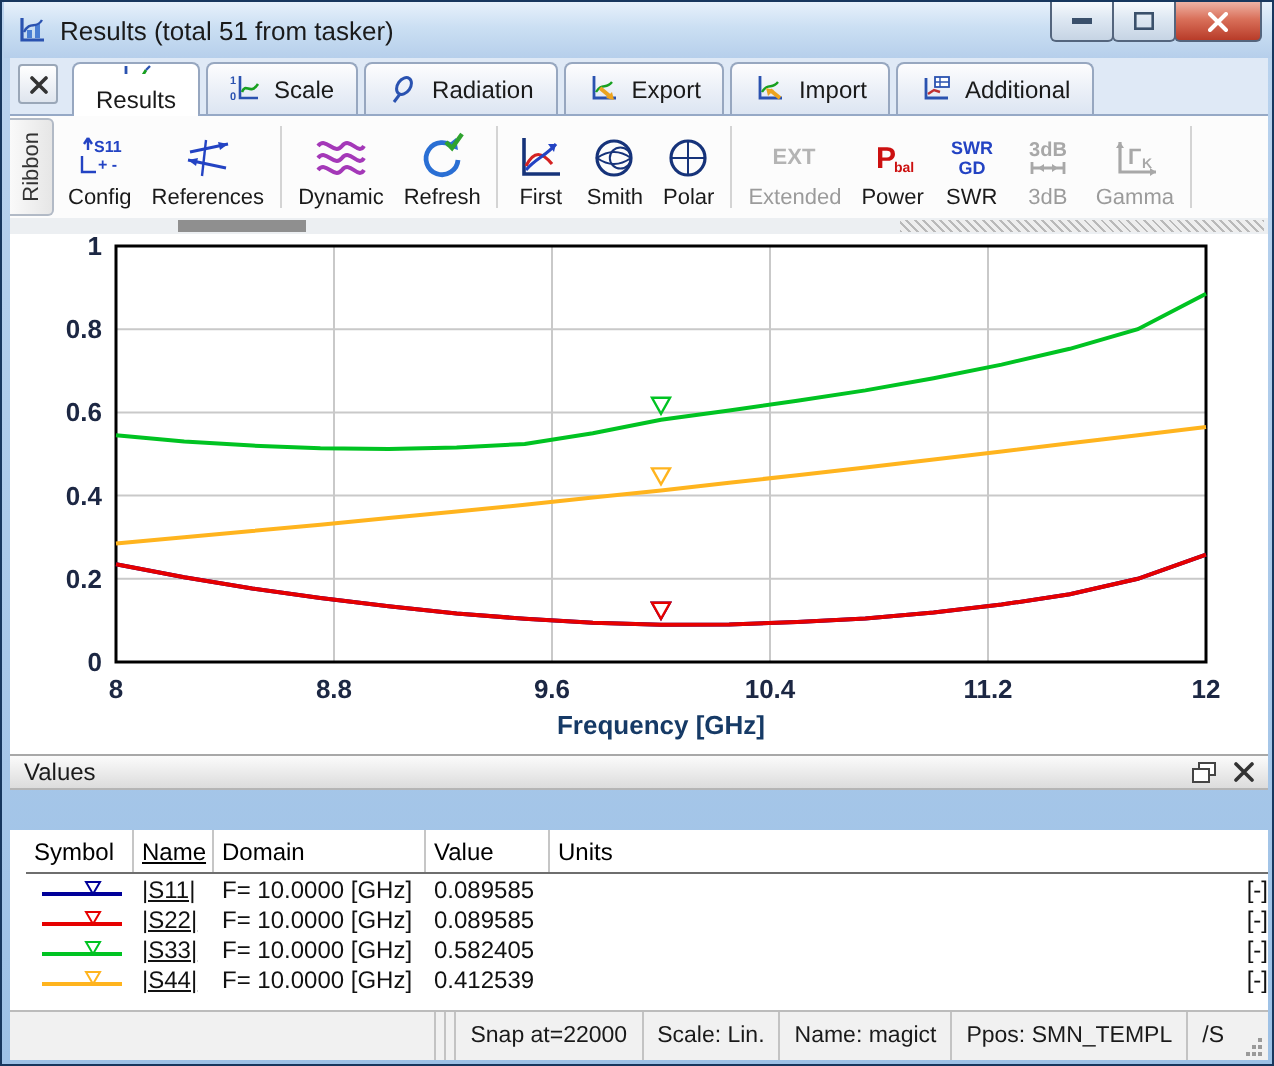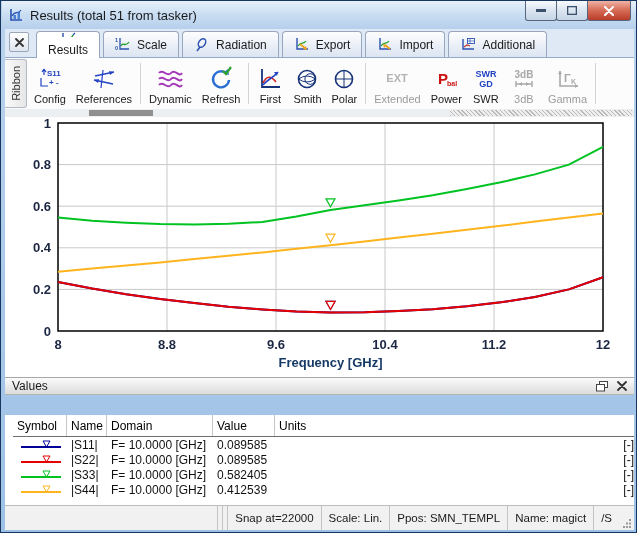--- a/index.html
+++ b/index.html
@@ -60,21 +60,21 @@
   .values-title{top:376px;height:18px;background:linear-gradient(#fbfbfb,#dcdcdc);
     border-top:1px solid #a8a8a8;border-bottom:1px solid #b5b5b5;
     display:flex;align-items:center;padding:0 7px;font-size:12px;color:#1a1a1a;}
   .vt-icons{margin-left:auto;display:flex;gap:9px;align-items:center;}
   .values-table{top:394px;height:110px;background:#fff;font-size:12px;color:#111;padding-left:8px;margin-top:20px;}
   .vrow{display:flex;align-items:center;height:15px;}
   .vhead{height:21px;border-bottom:1px solid #6e6e6e;color:#000;}
   .vhead>div{display:flex;align-items:center;height:100%;border-right:1px solid #c6c6c6;padding-left:4px;box-sizing:border-box;}
   .vhead>div:last-child{border-right:none;}
   .vrow>div{padding-left:4px;box-sizing:border-box;}
-  .c-symbol{width:54px;}.c-name{width:40px;}.c-domain{width:106px;}.c-value{width:62px;}.c-units{flex:1;text-align:right;}
+  .c-symbol{width:54px;}.c-name{width:40px;text-decoration:underline;}.c-domain{width:106px;}.c-value{width:62px;}.c-units{flex:1;text-align:right;}
   .c-symbol svg{display:block;margin-left:2px;}
 
   
   .statusbar{top:504px;height:25px;background:#f1f1f1;border-top:1px solid #bcbcbc;
     display:flex;align-items:stretch;font-size:11.5px;color:#1a1a1a;overflow:hidden;}
   .scell{border-left:1px solid #c3c3c3;padding:0 7px;display:flex;align-items:center;white-space:nowrap;}
   .scell.tiny{width:4px;padding:0;}
   .sspacer{flex:1;}
   .grip{width:13px;border-left:none;display:flex;align-items:flex-end;justify-content:flex-end;padding:0 2px 2px 0;}
 </style>
@@ -436,22 +436,22 @@
       <div class="c-units">[-]</div>
     </div>
   </div>
 
   <div class="row statusbar">
     <div class="sspacer"></div>
     <div class="scell tiny"></div>
     <div class="scell tiny"></div>
     <div class="scell">Snap at=22000</div>
     <div class="scell">Scale: Lin.</div>
+    <div class="scell">Name: magict</div>
     <div class="scell">Ppos: SMN_TEMPL</div>
-    <div class="scell">Name: magict</div>
     <div class="scell">/S</div>
     <div class="scell grip">
       <svg width="9" height="9">
         <rect x="6" y="0" width="2" height="2" fill="#9a9a9a"></rect>
           <rect x="6" y="3.5" width="2" height="2" fill="#9a9a9a"></rect>
         <rect x="6" y="7" width="2" height="2" fill="#9a9a9a"></rect>
           <rect x="3" y="3.5" width="2" height="2" fill="#9a9a9a"></rect>
         <rect x="3" y="7" width="2" height="2" fill="#9a9a9a"></rect>
           <rect x="0" y="7" width="2" height="2" fill="#9a9a9a"></rect>
       </svg>

